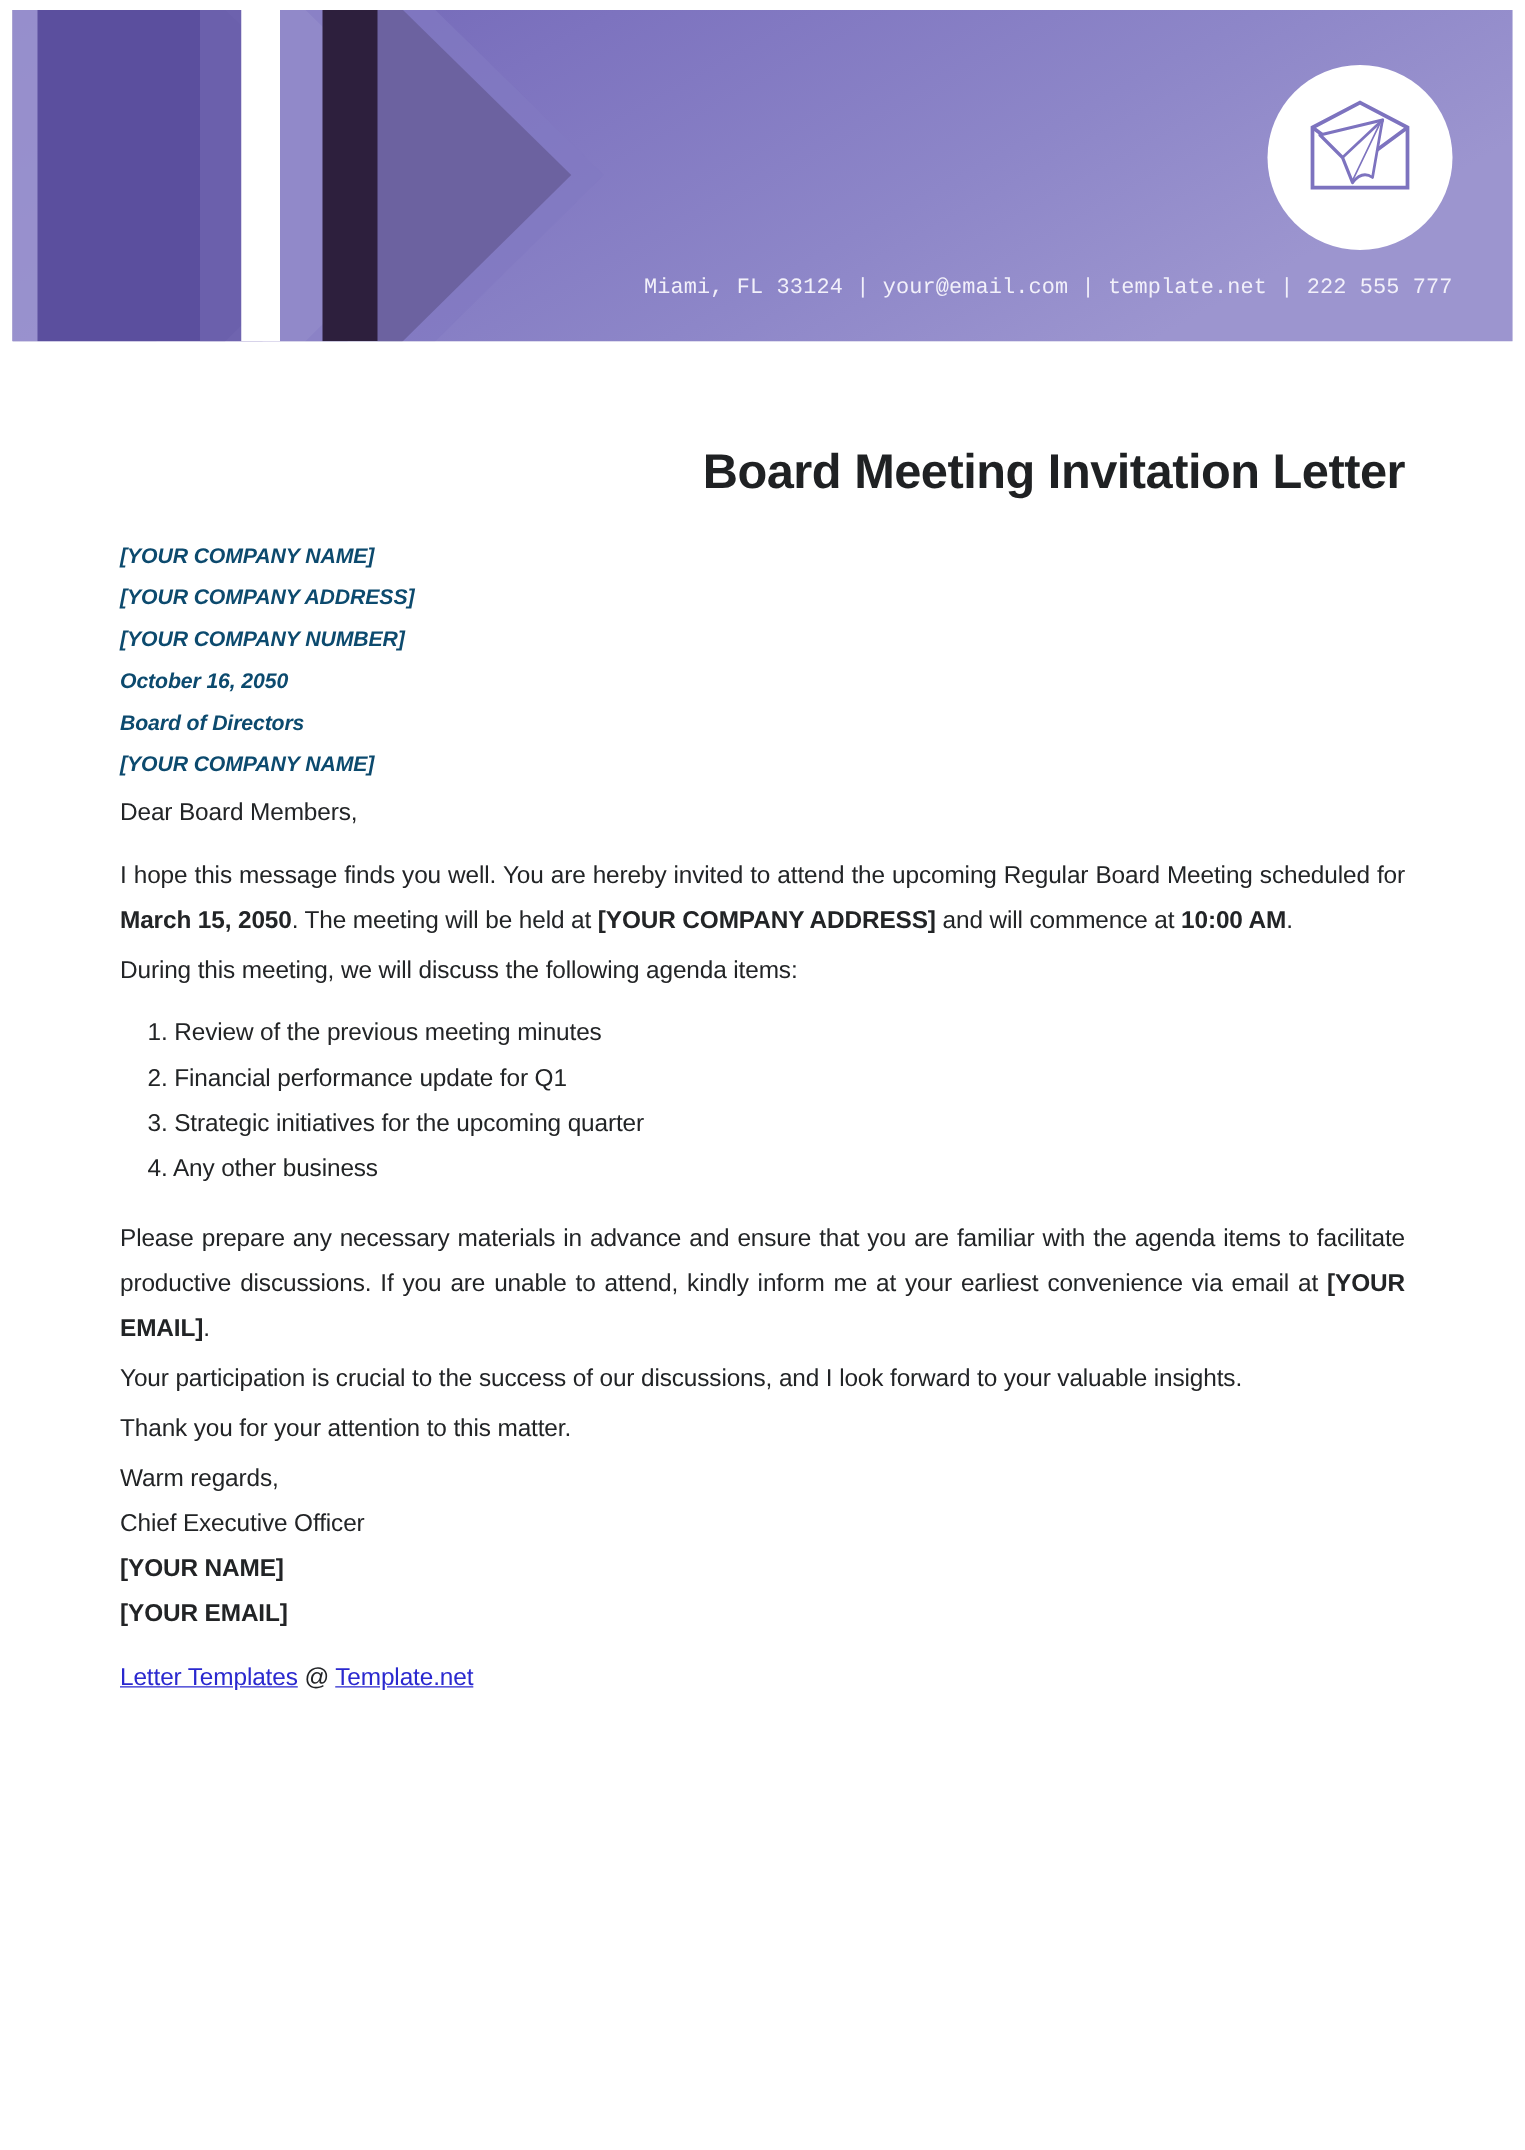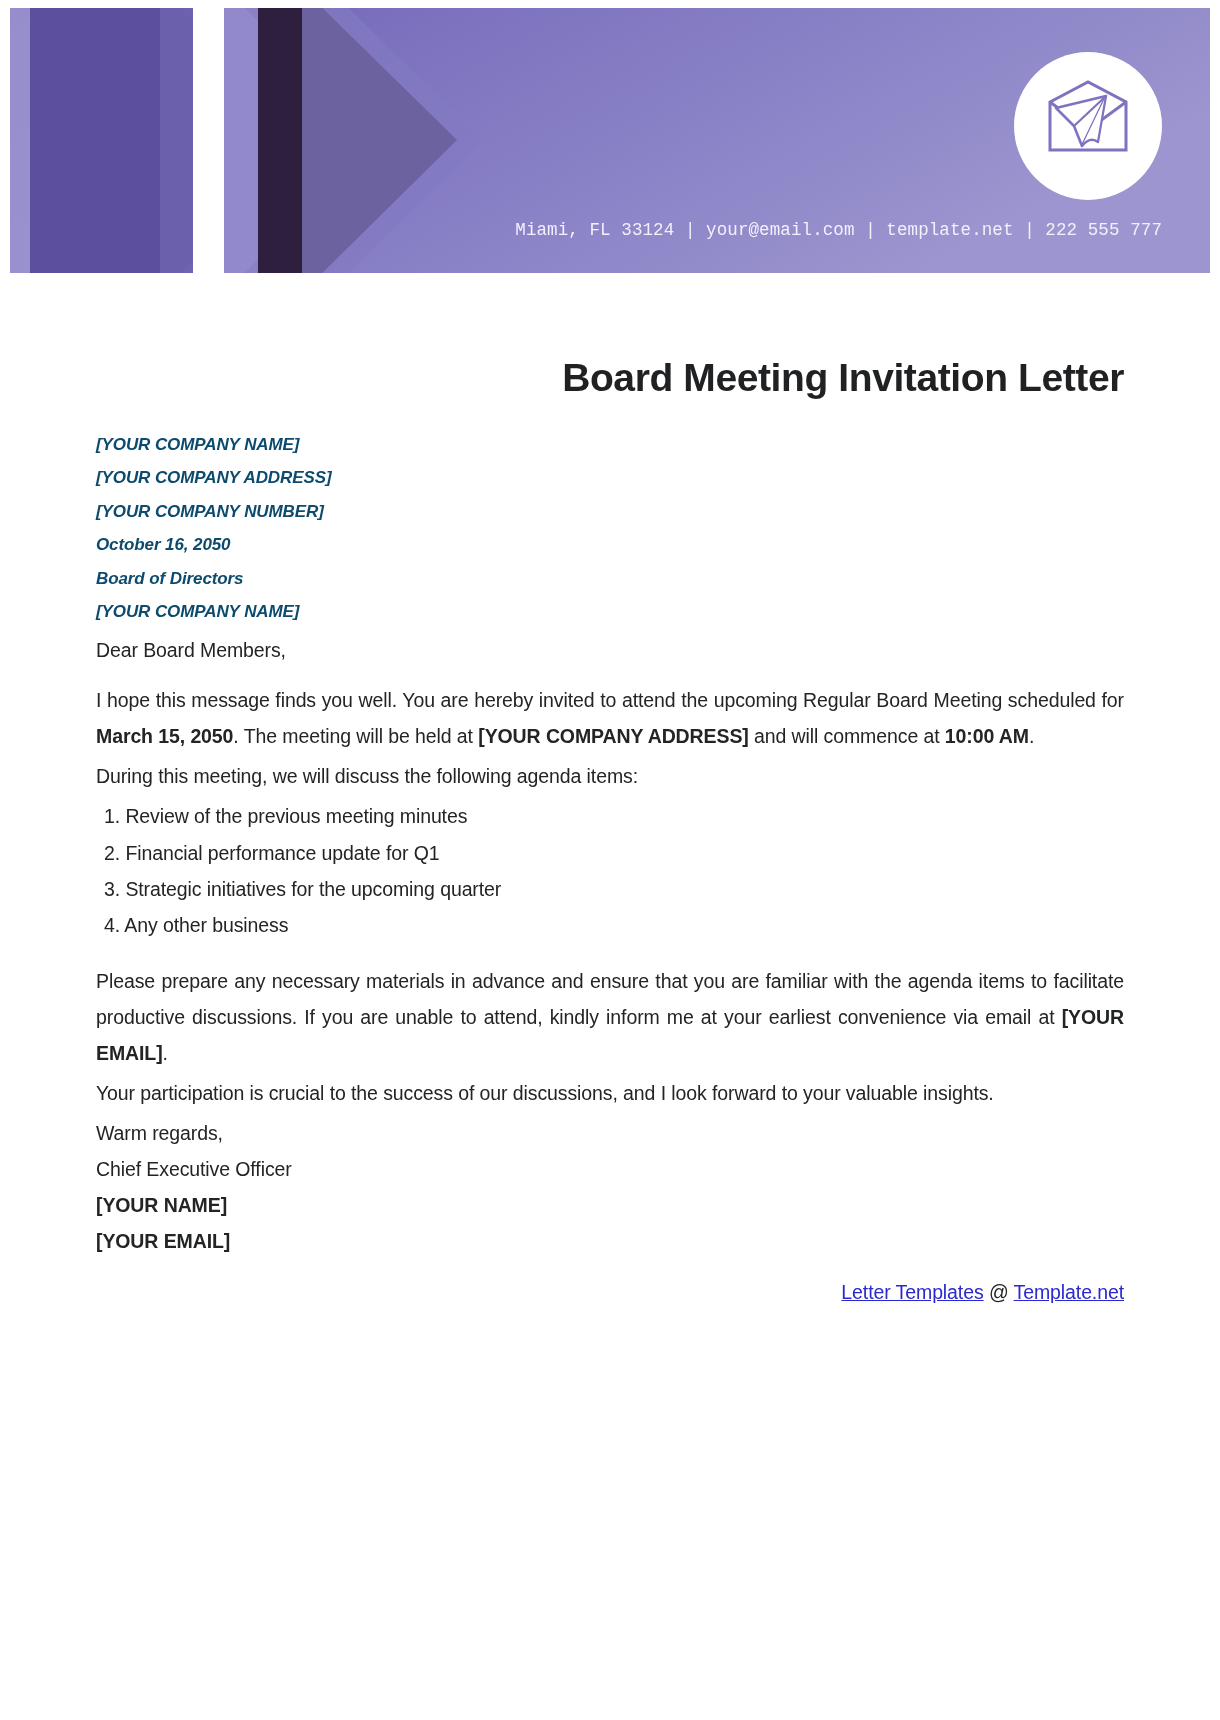--- a/index.html
+++ b/index.html
@@ -117,21 +117,21 @@
     text-align: left;
     color: #222426;
     letter-spacing: -0.1px;
     margin-bottom: 4px;
   }
 
   .gap-para { margin-top: 20px; }
 
   .agenda-list {
     list-style: none;
-    margin: 0;
+    margin: 14px;
     padding: 0;
   }
   .agenda-list li {
     font-size: 19.5px;
     font-weight: 400;
     line-height: 1.85;
     color: #222426;
     letter-spacing: -0.1px;
     padding-left: 8px;
   }
@@ -139,21 +139,21 @@
   .sig-line {
     font-size: 19.5px;
     line-height: 1.85;
     color: #222426;
     letter-spacing: -0.1px;
   }
   .sig-line.bold { font-weight: 700; }
 
   .footer-credit {
     margin-top: 22px;
-    text-align: right;
+    text-align: left;
     font-size: 19.5px;
     color: #222426;
     letter-spacing: -0.1px;
   }
   .footer-credit a {
     color: #2a28cf;
     text-decoration: underline;
   }
   .footer-at { color: #222426; }
 
@@ -231,20 +231,21 @@
     <li>1. Review of the previous meeting minutes</li>
     <li>2. Financial performance update for Q1</li>
     <li>3. Strategic initiatives for the upcoming quarter</li>
     <li>4. Any other business</li>
   </ol>
 
   <p class="body-just gap-para"><span>Please prepare any necessary materials in advance and ensure that you are familiar with the agenda items to facilitate productive discussions. If you are unable to attend, kindly inform me at your earliest convenience via email at </span><b>[YOUR EMAIL]</b><span>.</span></p>
 
   <p class="body-just">Your participation is crucial to the success of our discussions, and I look forward to your valuable insights.</p>
 
+  <p class="body-left">Thank you for your attention to this matter.</p>
 
   <div class="sig-line">Warm regards,</div>
 
   <div class="sig-line">Chief Executive Officer</div>
 
   <div class="sig-line bold">[YOUR NAME]</div>
 
   <div class="sig-line bold">[YOUR EMAIL]</div>
 
   <div class="footer-credit"><a href="#">Letter Templates</a><span class="footer-at"> @ </span><a href="#">Template.net</a></div>

